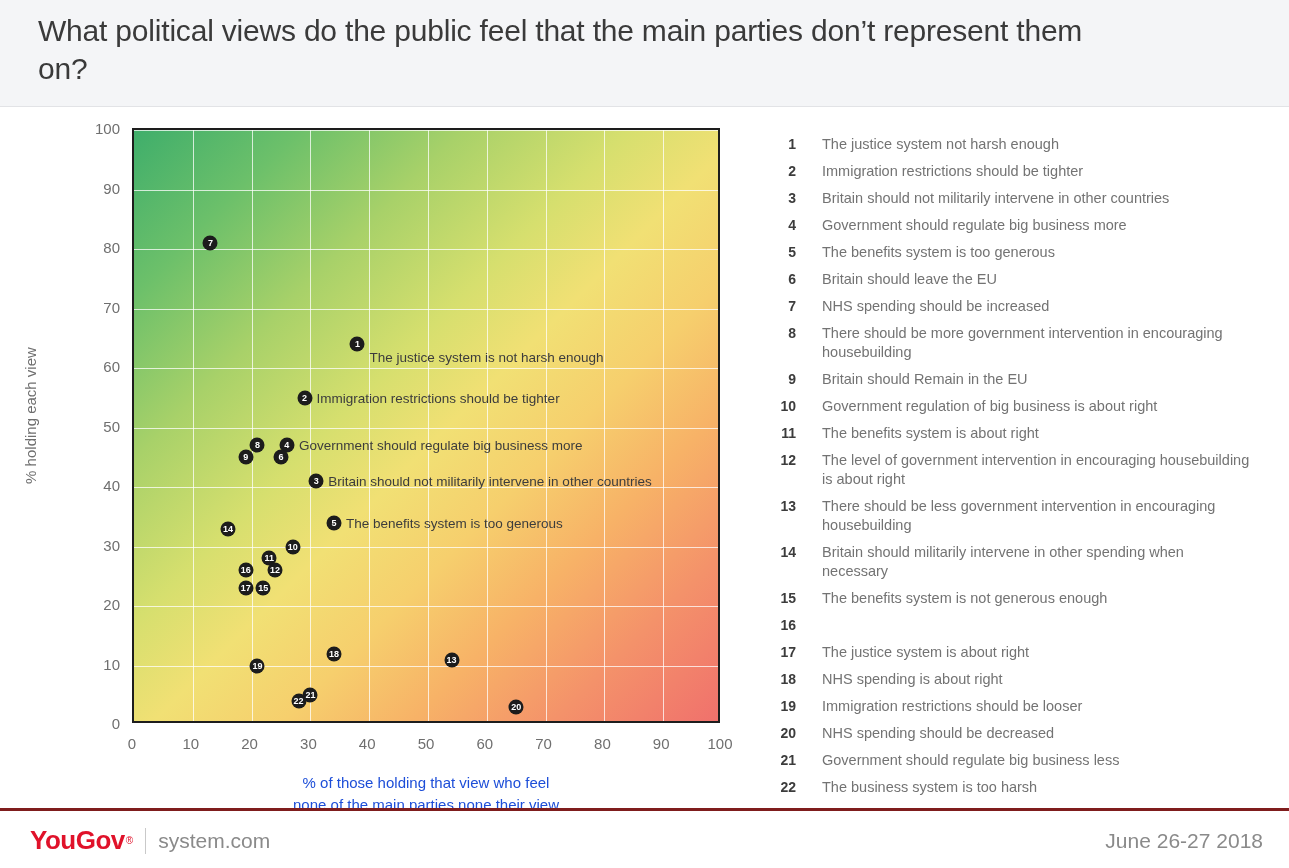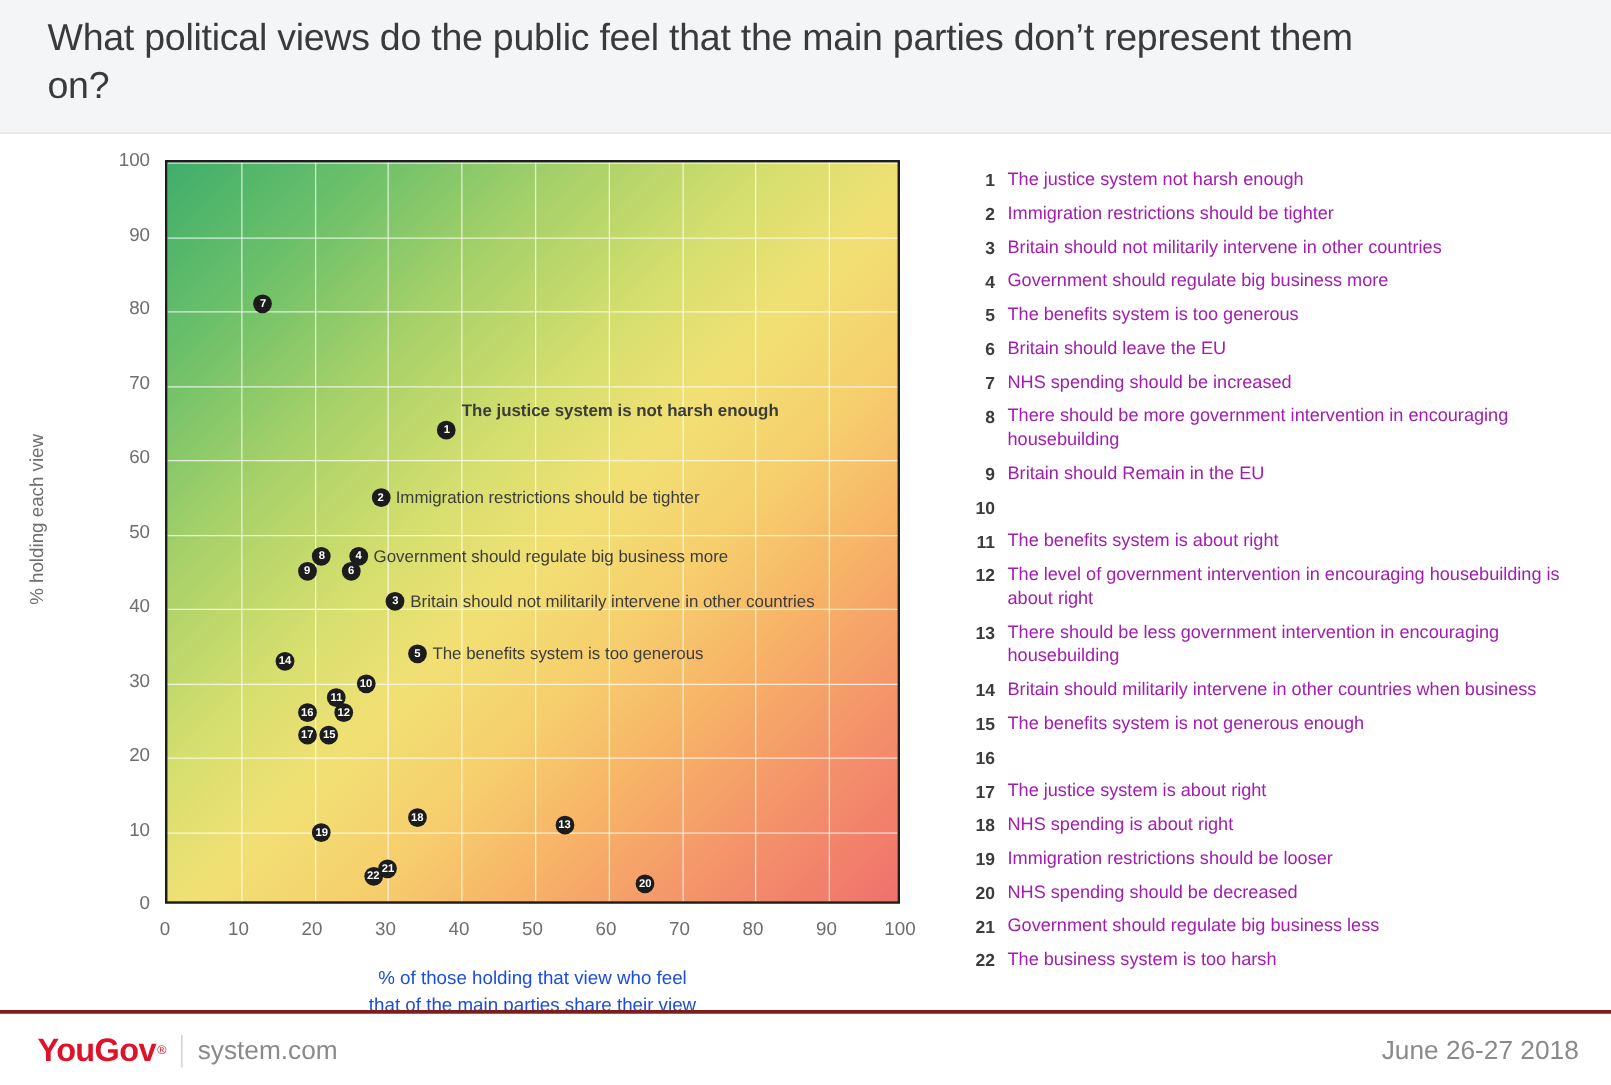--- a/index.html
+++ b/index.html
@@ -147,22 +147,23 @@
     flex: 0 0 26px;
     text-align: right;
     font-size: 14px;
     font-weight: bold;
     color: #3c3c3c;
     padding-right: 10px;
     line-height: 19px;
   }
   .legend-text {
     font-size: 14.5px;
-    color: #a21caf;
+    color: #737373;
     line-height: 19px;
+    margin-left: 16px;
   }
 
   
   #footer {
     position: absolute;
     left: 0;
     top: 808px;
     width: 1289px;
     height: 60px;
     background: #ffffff;
@@ -227,21 +228,21 @@
       <div class="gridline-h" style="top: 476px;"></div>
       <div class="gridline-h" style="top: 416.5px;"></div>
       <div class="gridline-h" style="top: 357px;"></div>
       <div class="gridline-h" style="top: 297.5px;"></div>
       <div class="gridline-h" style="top: 238px;"></div>
       <div class="gridline-h" style="top: 178.5px;"></div>
       <div class="gridline-h" style="top: 119px;"></div>
       <div class="gridline-h" style="top: 59.5px;"></div>
       <div class="gridline-h" style="top: 0px;"></div>
       <div class="pt" title="The justice system is not harsh enough" style="left: 223.44px; top: 214.2px;">1</div>
-      <div class="pt-label" style="left: 235.44px; top: 198px; font-weight: bold;">The justice system is not harsh enough</div>
+      <div class="pt-label" style="left: 235.44px; top: 227px;">The justice system is not harsh enough</div>
       <div class="pt" title="Immigration restrictions should be tighter" style="left: 170.52px; top: 267.75px;">2</div>
       <div class="pt-label" style="left: 182.52px; top: 267.75px;">Immigration restrictions should be tighter</div>
       <div class="pt" title="Britain should not militarily intervene in other countries" style="left: 182.28px; top: 351.05px;">3</div>
       <div class="pt-label" style="left: 194.28px; top: 351.05px;">Britain should not militarily intervene in other countries</div>
       <div class="pt" title="Government should regulate big business more" style="left: 152.88px; top: 315.35px;">4</div>
       <div class="pt-label" style="left: 164.88px; top: 315.35px;">Government should regulate big business more</div>
       <div class="pt" title="The benefits system is too generous" style="left: 199.92px; top: 392.7px;">5</div>
       <div class="pt-label" style="left: 211.92px; top: 392.7px;">The benefits system is too generous</div>
       <div class="pt" title="Britain should leave the EU" style="left: 147px; top: 327.25px;">6</div>
       <div class="pt" title="NHS spending should be increased" style="left: 76.44px; top: 113.05px;">7</div>
@@ -282,21 +283,21 @@
       <div class="tick-y" style="left: 60px; width: 60px; top: 378px;">40</div>
       <div class="tick-y" style="left: 60px; width: 60px; top: 318.5px;">50</div>
       <div class="tick-y" style="left: 60px; width: 60px; top: 259px;">60</div>
       <div class="tick-y" style="left: 60px; width: 60px; top: 199.5px;">70</div>
       <div class="tick-y" style="left: 60px; width: 60px; top: 140px;">80</div>
       <div class="tick-y" style="left: 60px; width: 60px; top: 80.5px;">90</div>
       <div class="tick-y" style="left: 60px; width: 60px; top: 21px;">100</div>
     </div>
   <div id="xaxis-title">
       <div>% of those holding that view who feel</div>
-      <div>that of the main parties share their view</div>
+      <div>none of the main parties none their view</div>
     </div>
   <div id="yaxis-title">% holding each view</div>
 </div>
 
 <div id="legend">
     <div class="legend-row">
       <div class="legend-num">1</div>
       <div class="legend-text">The justice system not harsh enough</div>
     </div>
     <div class="legend-row">
@@ -326,36 +327,37 @@
     <div class="legend-row">
       <div class="legend-num">8</div>
       <div class="legend-text">There should be more government intervention in encouraging housebuilding</div>
     </div>
     <div class="legend-row">
       <div class="legend-num">9</div>
       <div class="legend-text">Britain should Remain in the EU</div>
     </div>
     <div class="legend-row">
       <div class="legend-num">10</div>
+      <div class="legend-text">Government regulation of big business is about right</div>
     </div>
     <div class="legend-row">
       <div class="legend-num">11</div>
       <div class="legend-text">The benefits system is about right</div>
     </div>
     <div class="legend-row">
       <div class="legend-num">12</div>
       <div class="legend-text">The level of government intervention in encouraging housebuilding is about right</div>
     </div>
     <div class="legend-row">
       <div class="legend-num">13</div>
       <div class="legend-text">There should be less government intervention in encouraging housebuilding</div>
     </div>
     <div class="legend-row">
       <div class="legend-num">14</div>
-      <div class="legend-text">Britain should militarily intervene in other countries when business</div>
+      <div class="legend-text">Britain should militarily intervene in other spending when necessary</div>
     </div>
     <div class="legend-row">
       <div class="legend-num">15</div>
       <div class="legend-text">The benefits system is not generous enough</div>
     </div>
     <div class="legend-row">
       <div class="legend-num">16</div>
     </div>
     <div class="legend-row">
       <div class="legend-num">17</div>

